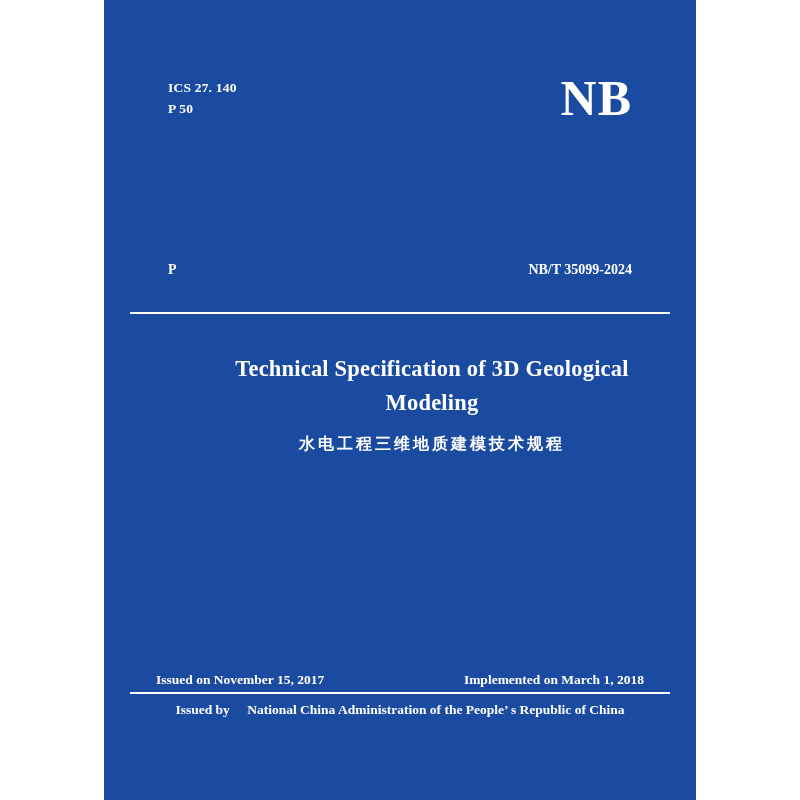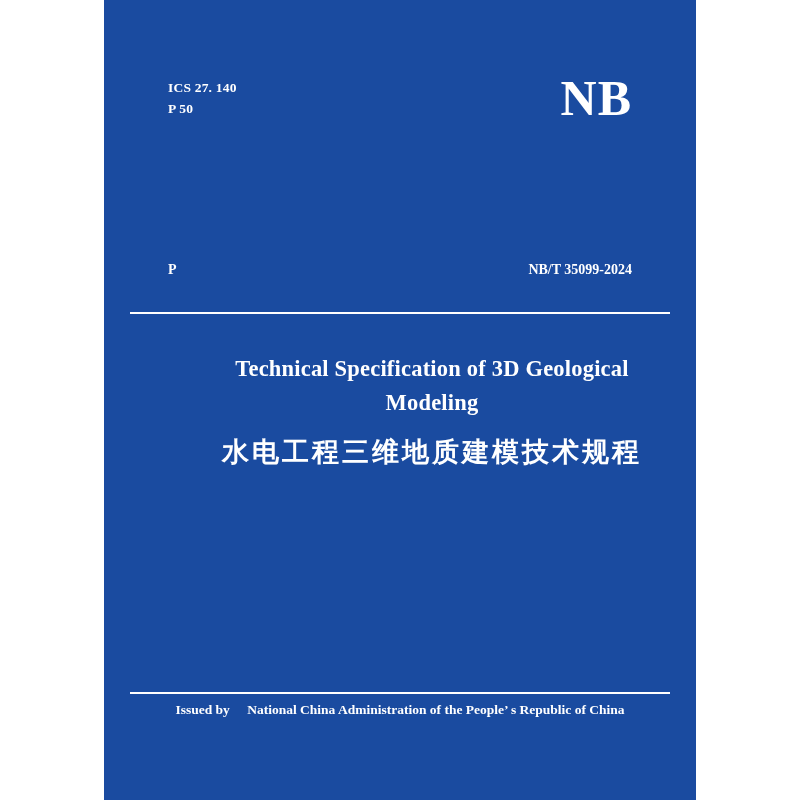--- a/index.html
+++ b/index.html
@@ -106,21 +106,21 @@
     box-sizing: border-box;
     margin-left: 32px;
   }
   .main-en {
     font-size: 22.5px;
     font-weight: bold;
     line-height: 1.5;
     letter-spacing: 0.2px;
   }
   .main-cn {
-    font-size: 27px;
+    font-size: 16px;
     font-weight: bold;
     letter-spacing: 3px;
     margin-top: 14px;
     font-family: Liberation Sans, sans-serif;
   }
   
   .dates-row {
     position: absolute;
     left: 0;
     top: 672px;
@@ -163,20 +163,24 @@
       <div>NB/T 35099-2024</div>
     </div>
 
     <div class="rule rule-top"></div>
 
     <div class="main-title">
       <div class="main-en">Technical Specification of 3D Geological Modeling</div>
       <div class="main-cn">水电工程三维地质建模技术规程</div>
     </div>
 
+    <div class="dates-row">
+      <div>Issued on November 15, 2017</div>
+      <div>Implemented on March 1, 2018</div>
+    </div>
 
     <div class="rule rule-bottom"></div>
 
     <div class="issuer-row">
       <span class="issuer-by">Issued by</span>
       <span>National China Administration of the People’ s Republic of China</span>
     </div>
 
   </div>
 </div>

